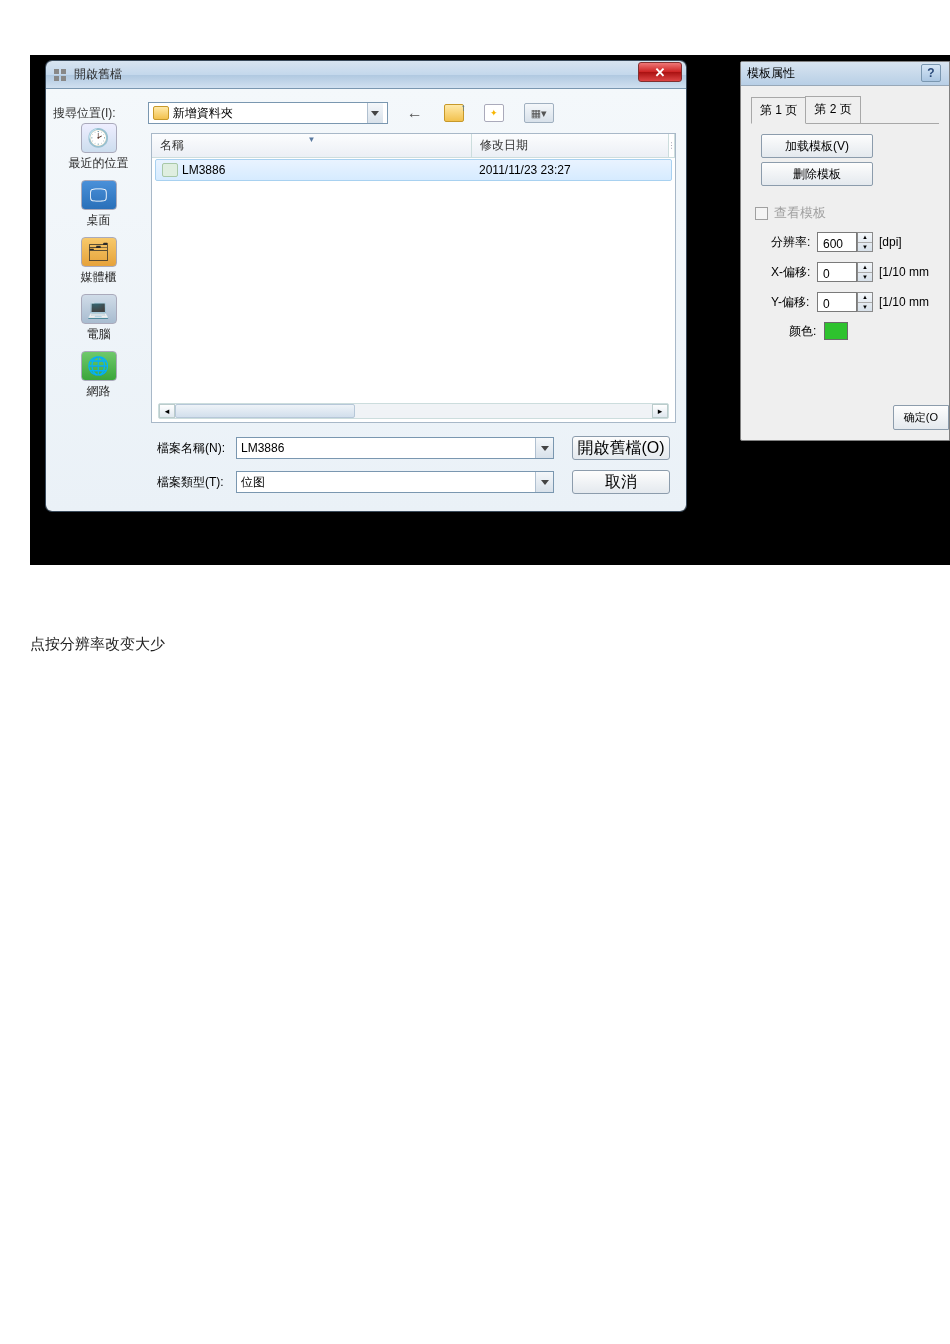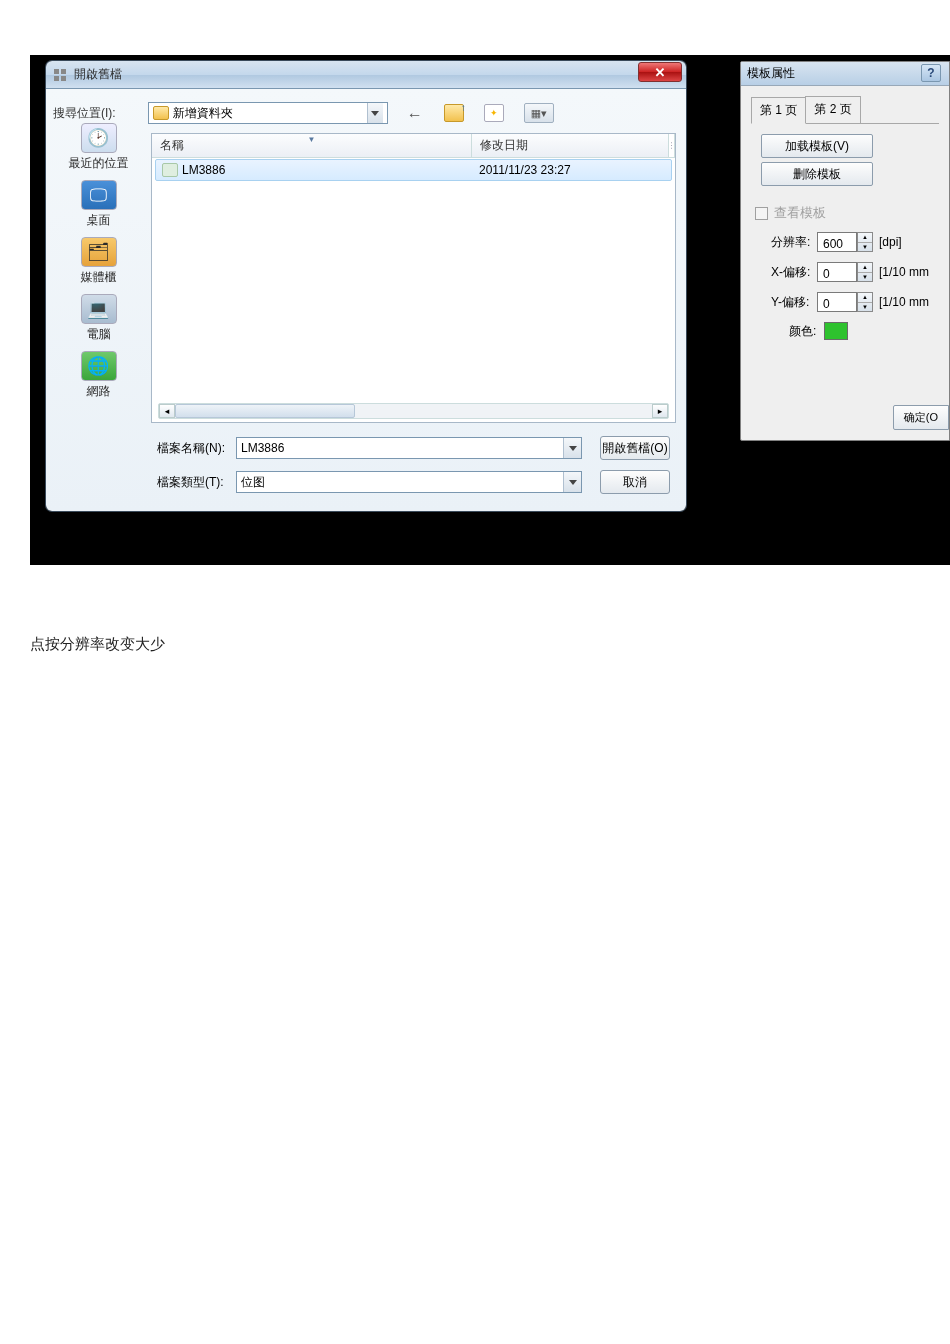--- a/index.html
+++ b/index.html
@@ -55,21 +55,21 @@
     .fl-scroll .sbtn { width: 16px; background: linear-gradient(#fff,#e0e8ef); border: 1px solid #bcc; display: flex; align-items: center; justify-content: center; font-size: 9px; }
     .fl-scroll .strack { flex: 1; position: relative; }
     .fl-scroll .sthumb { position: absolute; left: 0; top: 0; bottom: 0; width: 180px; background: linear-gradient(#eef3f8,#d2dfec); border: 1px solid #b6c7d8; border-radius: 2px; }
 
     .bottom-rows { margin-top: 10px; }
     .brow { display: flex; align-items: center; height: 30px; margin-bottom: 4px; }
     .brow .blbl { width: 85px; text-align: left; padding-left: 6px; font-size: 12px; }
     .brow .bfield { flex: 1; height: 22px; border: 1px solid #7a97b0; background: #fff; display: flex; align-items: center; position: relative; }
     .brow .bfield .bftxt { flex: 1; padding: 0 4px; font-size: 12px; }
     .brow .bfield .bfarrow { width: 18px; height: 20px; background: linear-gradient(#f4f7fa,#d8e1ea); border-left: 1px solid #b0c0d0; display: flex; align-items: center; justify-content: center; }
-    .bbtn { width: 70px; height: 24px; margin-left: 18px; margin-right: 6px; background: linear-gradient(#fdfdfd,#e4e9ee); border: 1px solid #8c9cac; border-radius: 3px; font-size: 12px; display: flex; align-items: center; justify-content: center; cursor: pointer; }
+    .bbtn { width: 98px; height: 24px; margin-left: 18px; margin-right: 6px; background: linear-gradient(#fdfdfd,#e4e9ee); border: 1px solid #8c9cac; border-radius: 3px; font-size: 16px; display: flex; align-items: center; justify-content: center; cursor: pointer; }
 
     
     .tpl-panel { position: absolute; right: 0; top: 6px; width: 210px; height: 380px; background: #efefef; border: 1px solid #808080; border-radius: 2px 0 0 2px; overflow: hidden; }
     .tpl-title { height: 24px; background: linear-gradient(#d8e4f0,#b8cfe6); display: flex; align-items: center; padding: 0 6px; font-size: 12px; border-bottom: 1px solid #98a8b8; position: relative; }
     .tpl-title .help { position: absolute; right: 8px; top: 2px; width: 20px; height: 18px; background: linear-gradient(#d6e6f6,#aac6e2); border: 1px solid #7a97b0; border-radius: 2px; display: flex; align-items: center; justify-content: center; font-weight: bold; color: #2a4a7a; font-size: 12px; }
     .tpl-body { padding: 10px; }
     .tabs { display: flex; border-bottom: 1px solid #a8a8a8; margin-bottom: 10px; }
     .tab { padding: 4px 8px; font-size: 12px; border: 1px solid #a8a8a8; border-bottom: none; background: #efefef; position: relative; margin-right: -1px; cursor: pointer; }
     .tab.active { background: #efefef; top: 1px; border-bottom: 1px solid #efefef; }
     .tbtn { display: block; width: 112px; height: 24px; margin-left: 10px; margin-bottom: 4px; background: linear-gradient(#fdfdfd,#e4e9ee); border: 1px solid #8c9cac; border-radius: 2px; font-size: 12px; display: flex; align-items: center; justify-content: center; cursor: pointer; }

